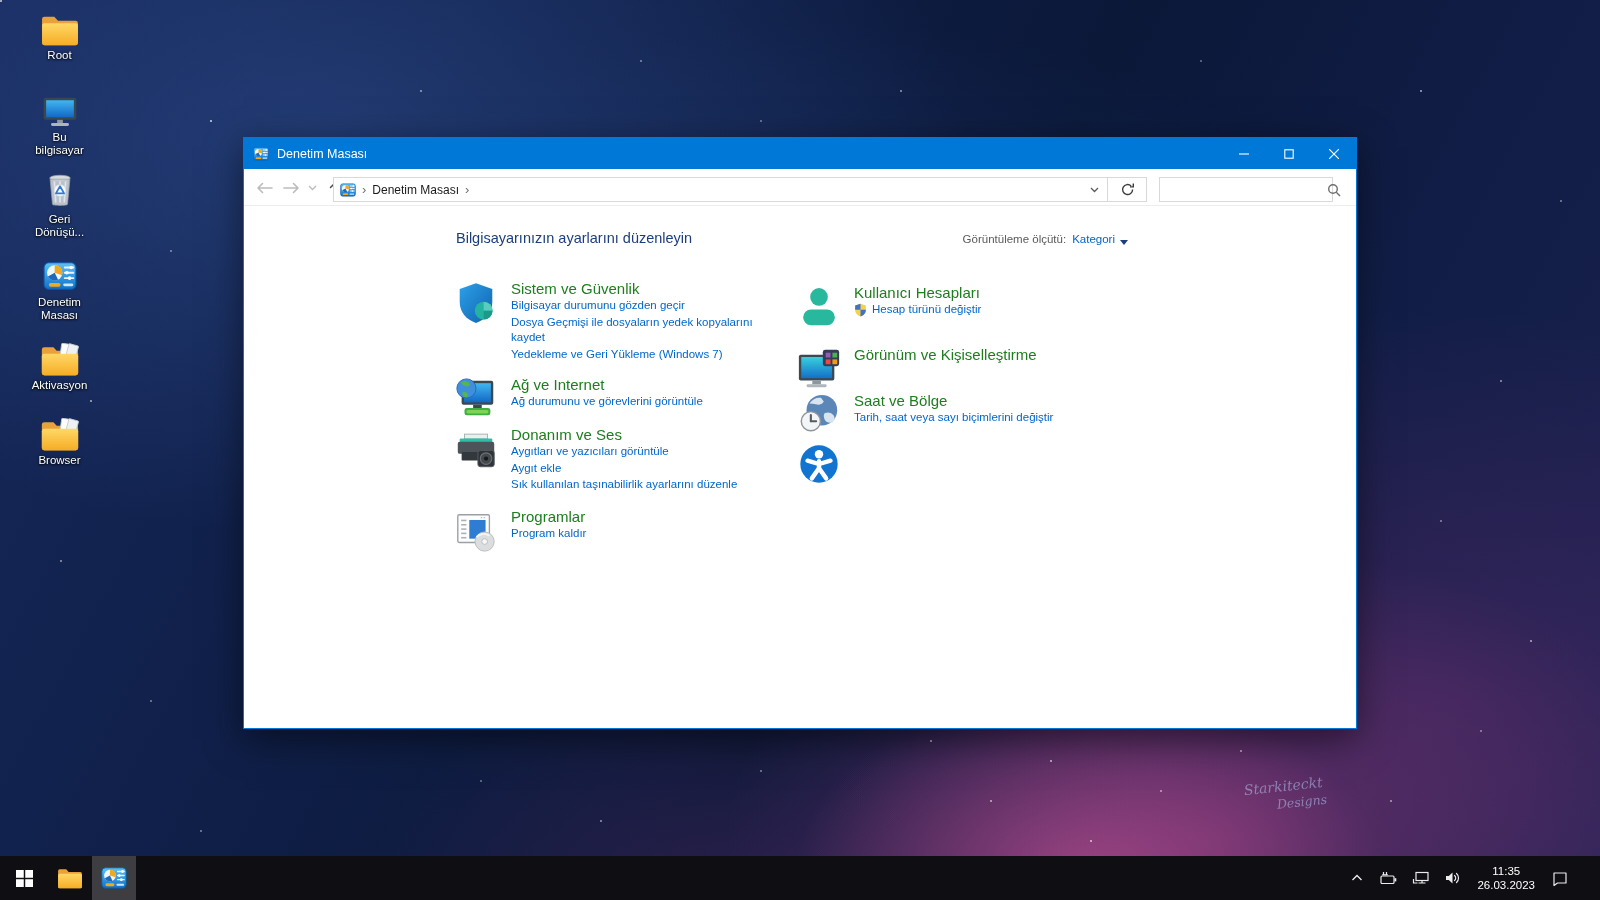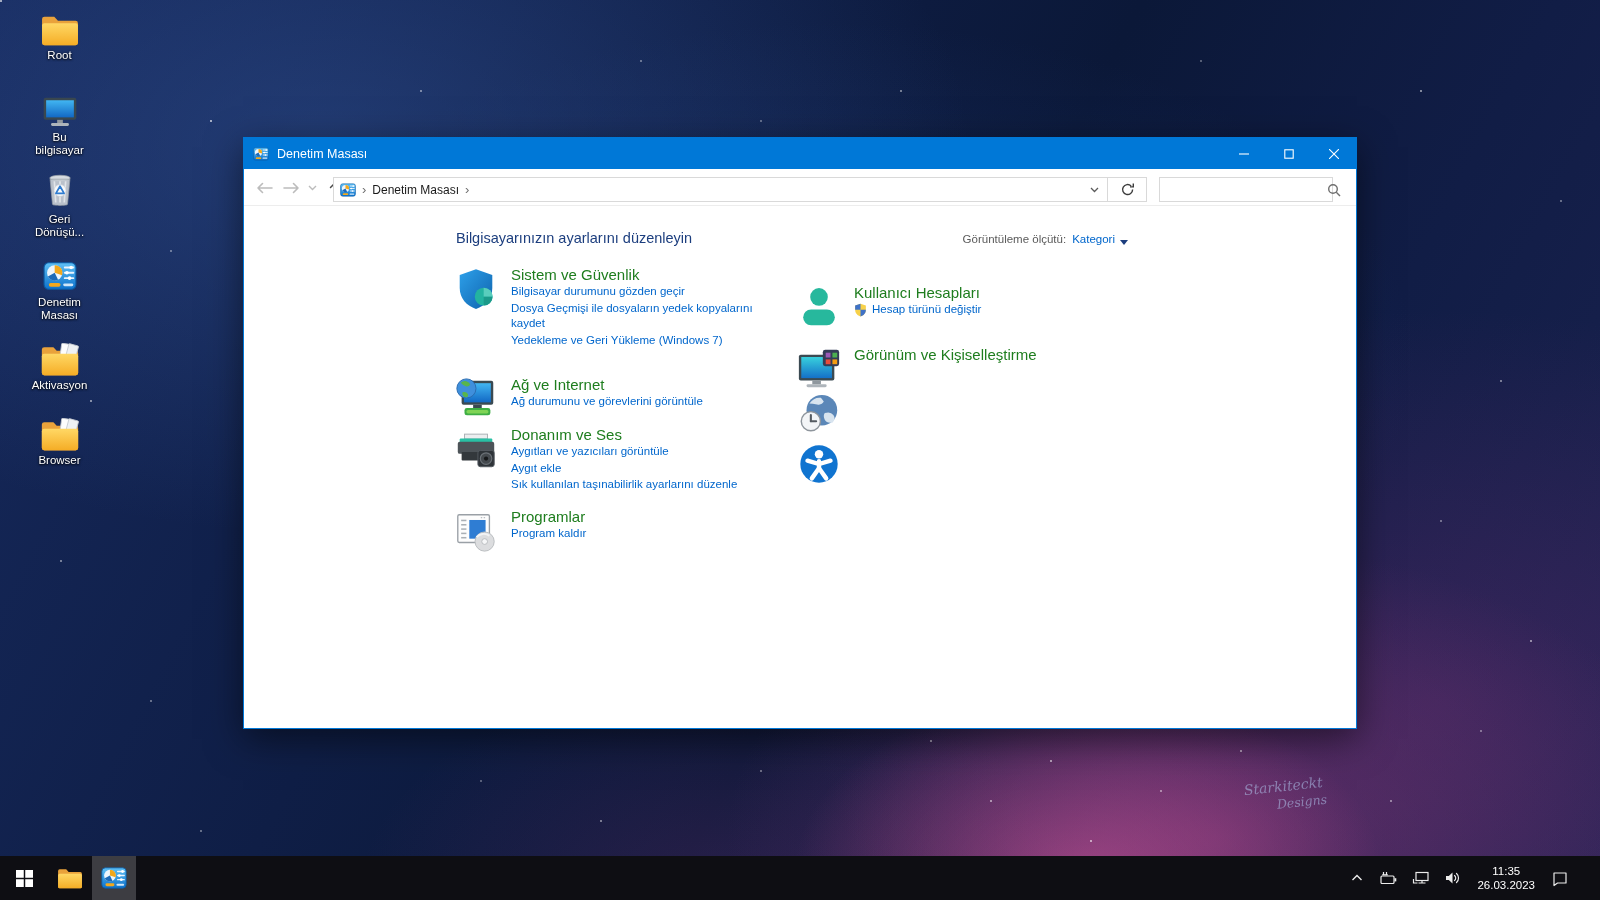--- a/index.html
+++ b/index.html
@@ -427,21 +427,21 @@
 
     <div class="cp-header">Bilgisayarınızın ayarlarını düzenleyin</div>
     <div class="view-by">
       <span class="view-by-label">Görüntüleme ölçütü:</span>
       <span class="view-by-btn">
         <span>Kategori</span>
         <span class="view-caret"></span>
       </span>
     </div>
 
-  <div class="category" style="left: 209px; top: 128px;">
+  <div class="category" style="left: 209px; top: 142px;">
     <span class="cat-iconbox">
       <svg width="46" height="46">
             <use href="#sym-cat-system-security"></use>
           </svg>
     </span>
     <span class="cat-body">
       <a class="cat-title">Sistem ve Güvenlik</a>
       <span class="cat-links">
   <span class="cat-link">
 
@@ -552,20 +552,29 @@
       <a class="cat-title">Görünüm ve Kişiselleştirme</a>
       <span class="cat-links"></span>
     </span>
   </div>
 
   <div class="category" style="left: 552px; top: 254px;">
     <span class="cat-iconbox">
       <svg width="46" height="46">
             <use href="#sym-cat-clock-region"></use>
           </svg>
+    </span>
+    <span class="cat-body">
+      <a class="cat-title">Saat ve Bölge</a>
+      <span class="cat-links">
+  <span class="cat-link">
+
+    <a class="link-text">Tarih, saat veya sayı biçimlerini değiştir</a>
+  </span>
+</span>
     </span>
   </div>
 
   <div class="category" style="left: 552px; top: 303px;">
     <span class="cat-iconbox">
       <svg width="46" height="46">
             <use href="#sym-cat-ease-of-access"></use>
           </svg>
     </span>
   </div>

